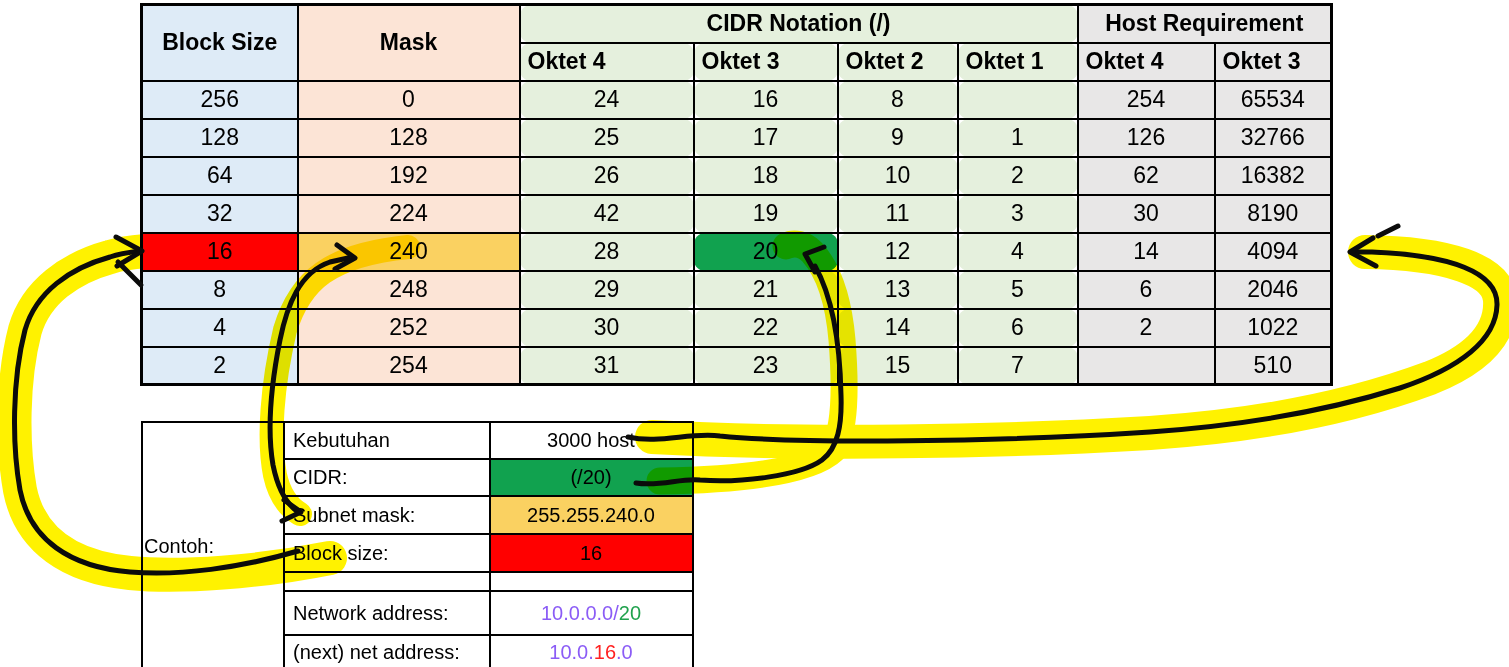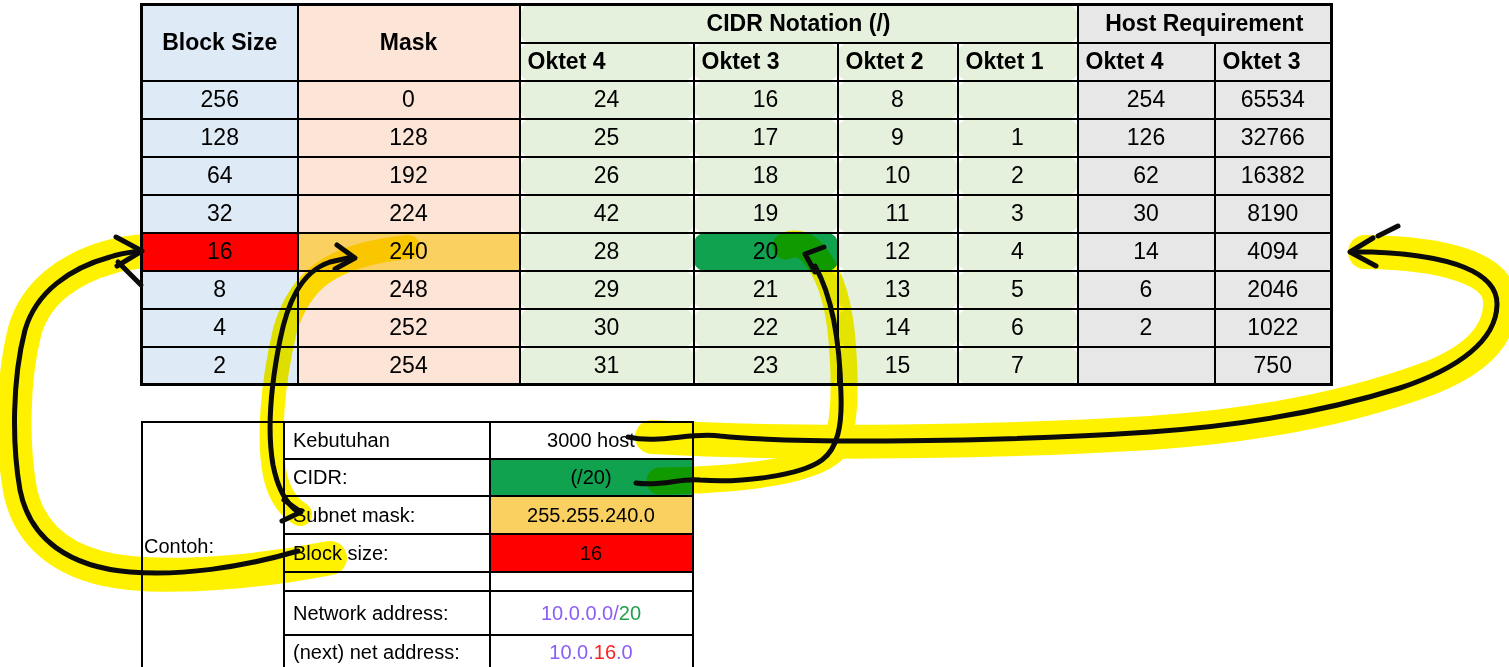--- a/index.html
+++ b/index.html
@@ -143,21 +143,21 @@
           <td class="c-gray">1022</td>
         </tr>
         <tr>
           <td class="c-blue">2</td>
           <td class="c-peach">254</td>
           <td class="c-greenl">31</td>
           <td class="c-greenl">23</td>
           <td class="c-greenl">15</td>
           <td class="c-greenl">7</td>
           <td class="c-gray"></td>
-          <td class="c-gray">750</td>
+          <td class="c-gray">510</td>
         </tr>
       </tbody>
   </table>
 
   <table class="example">
     <colgroup>
       <col style="width:142px">
         <col style="width:206px">
         <col style="width:203px">
     </colgroup>

